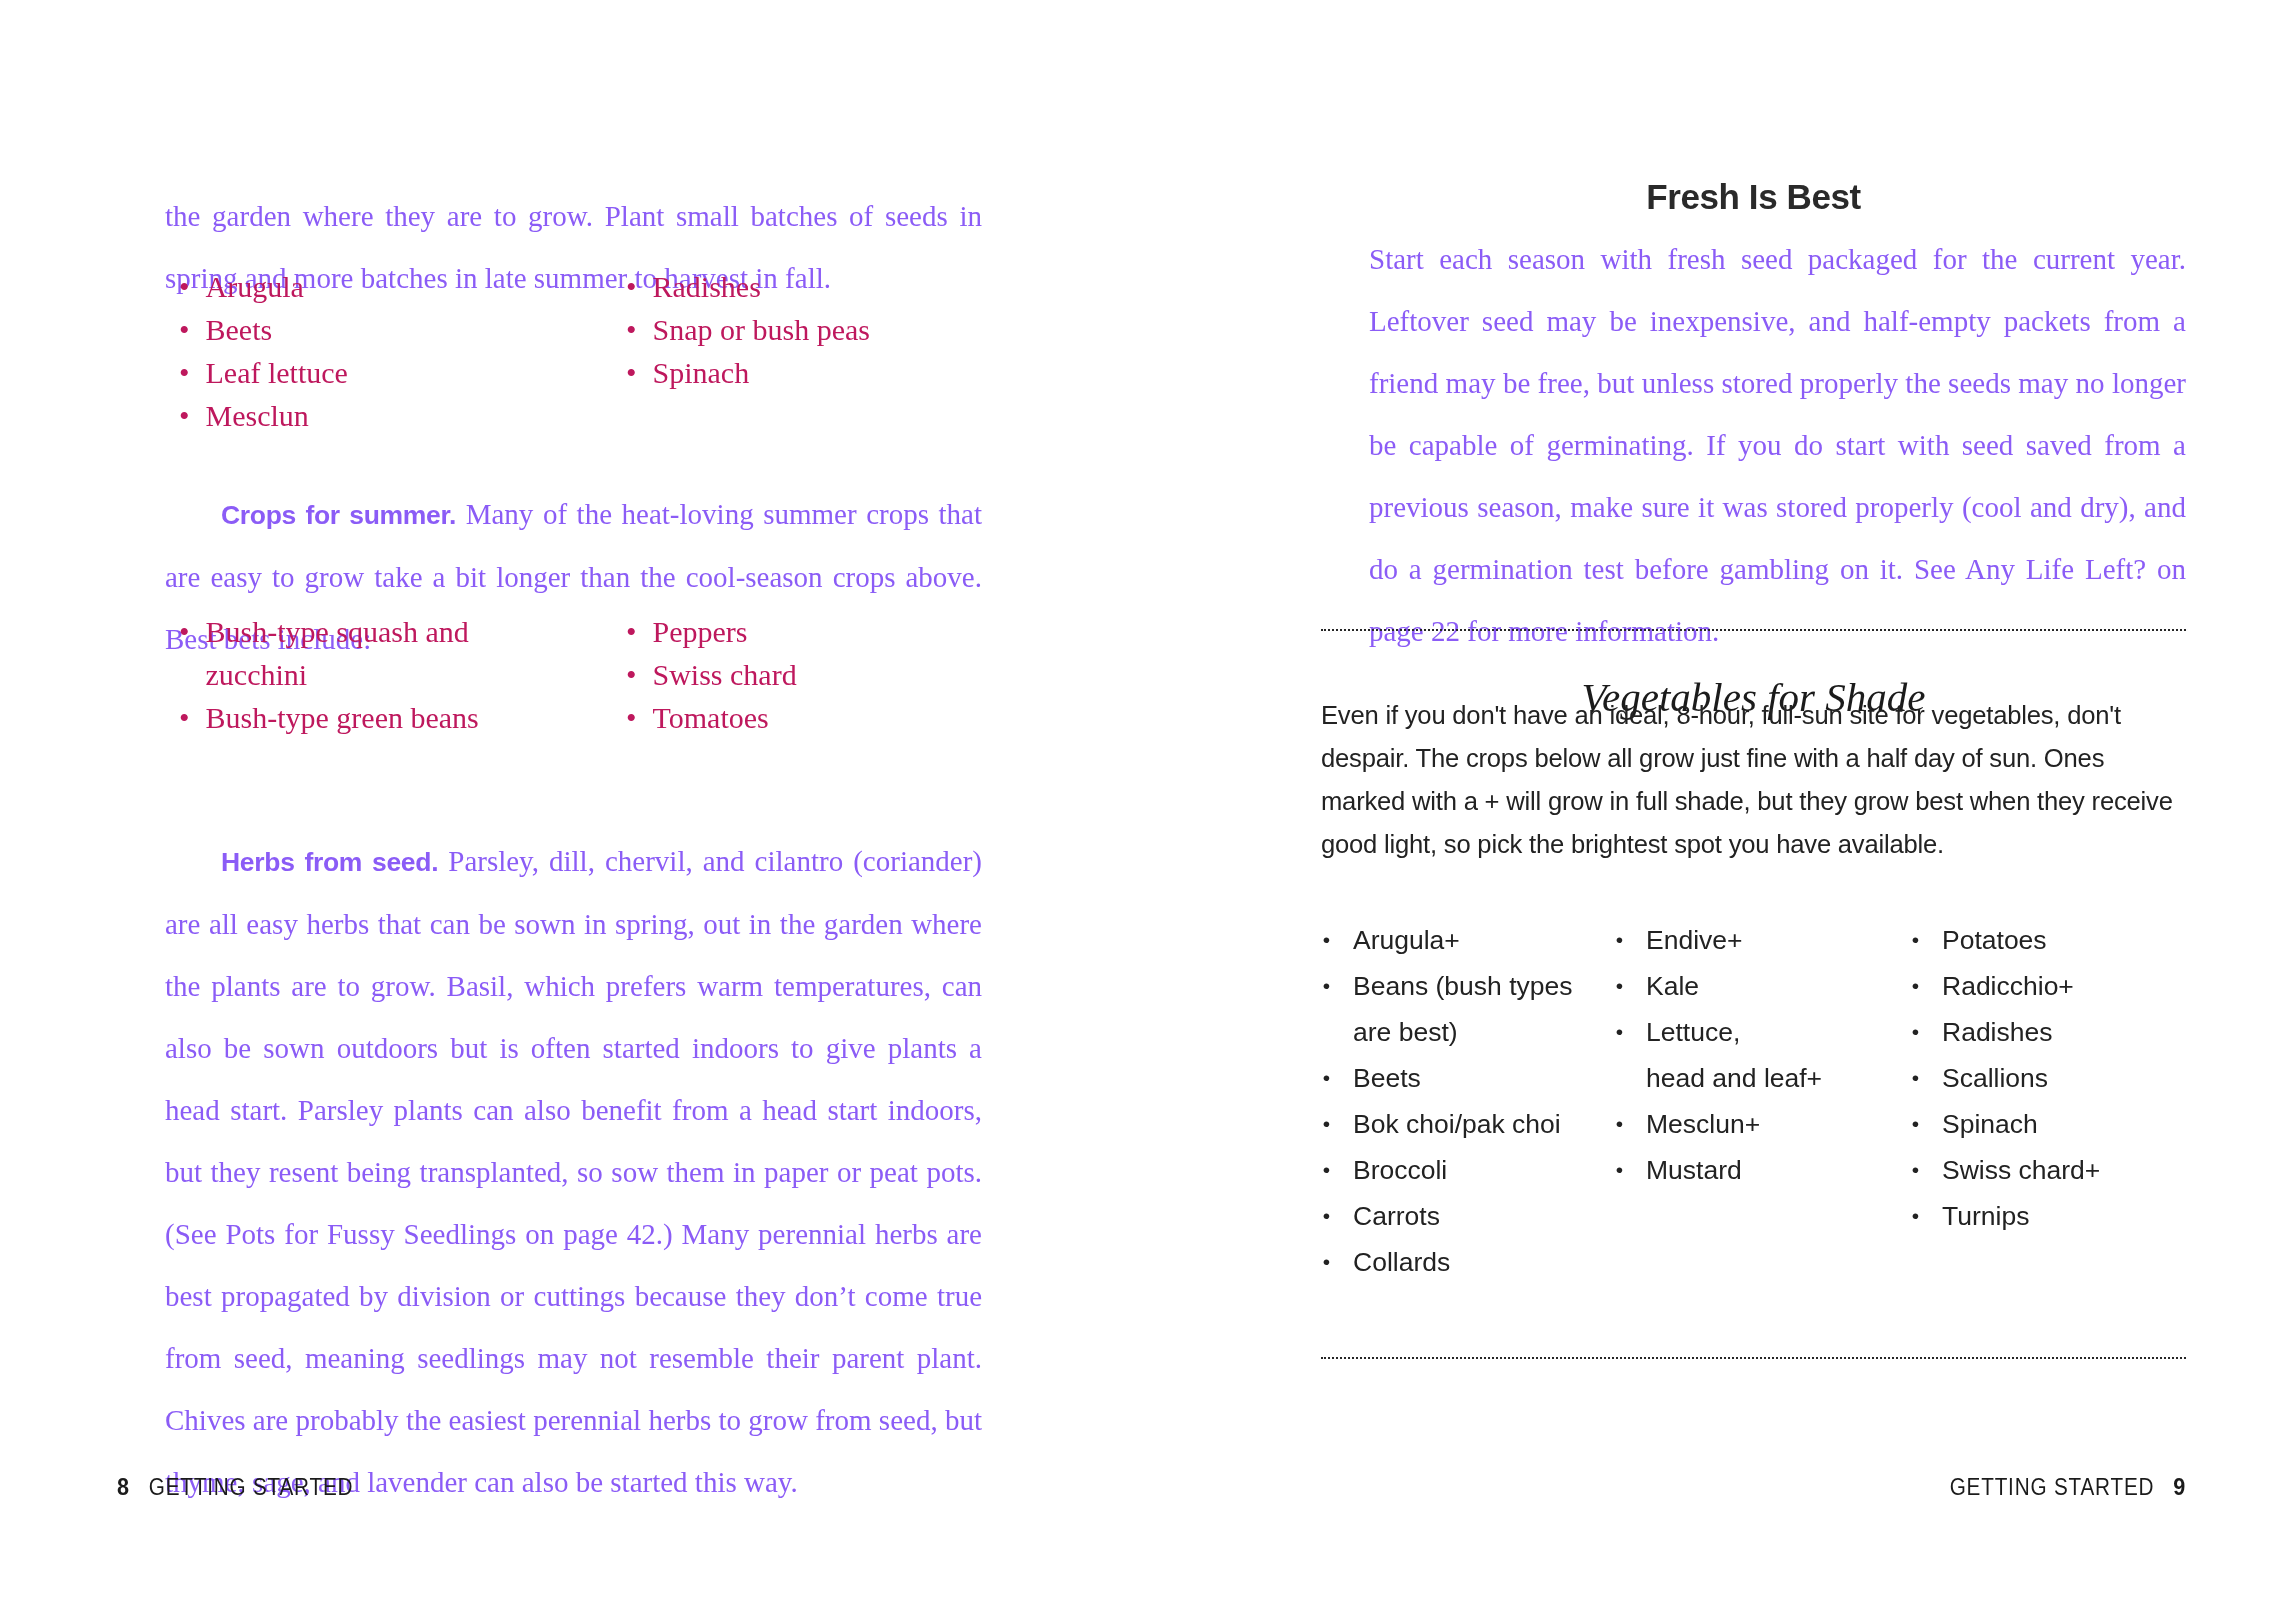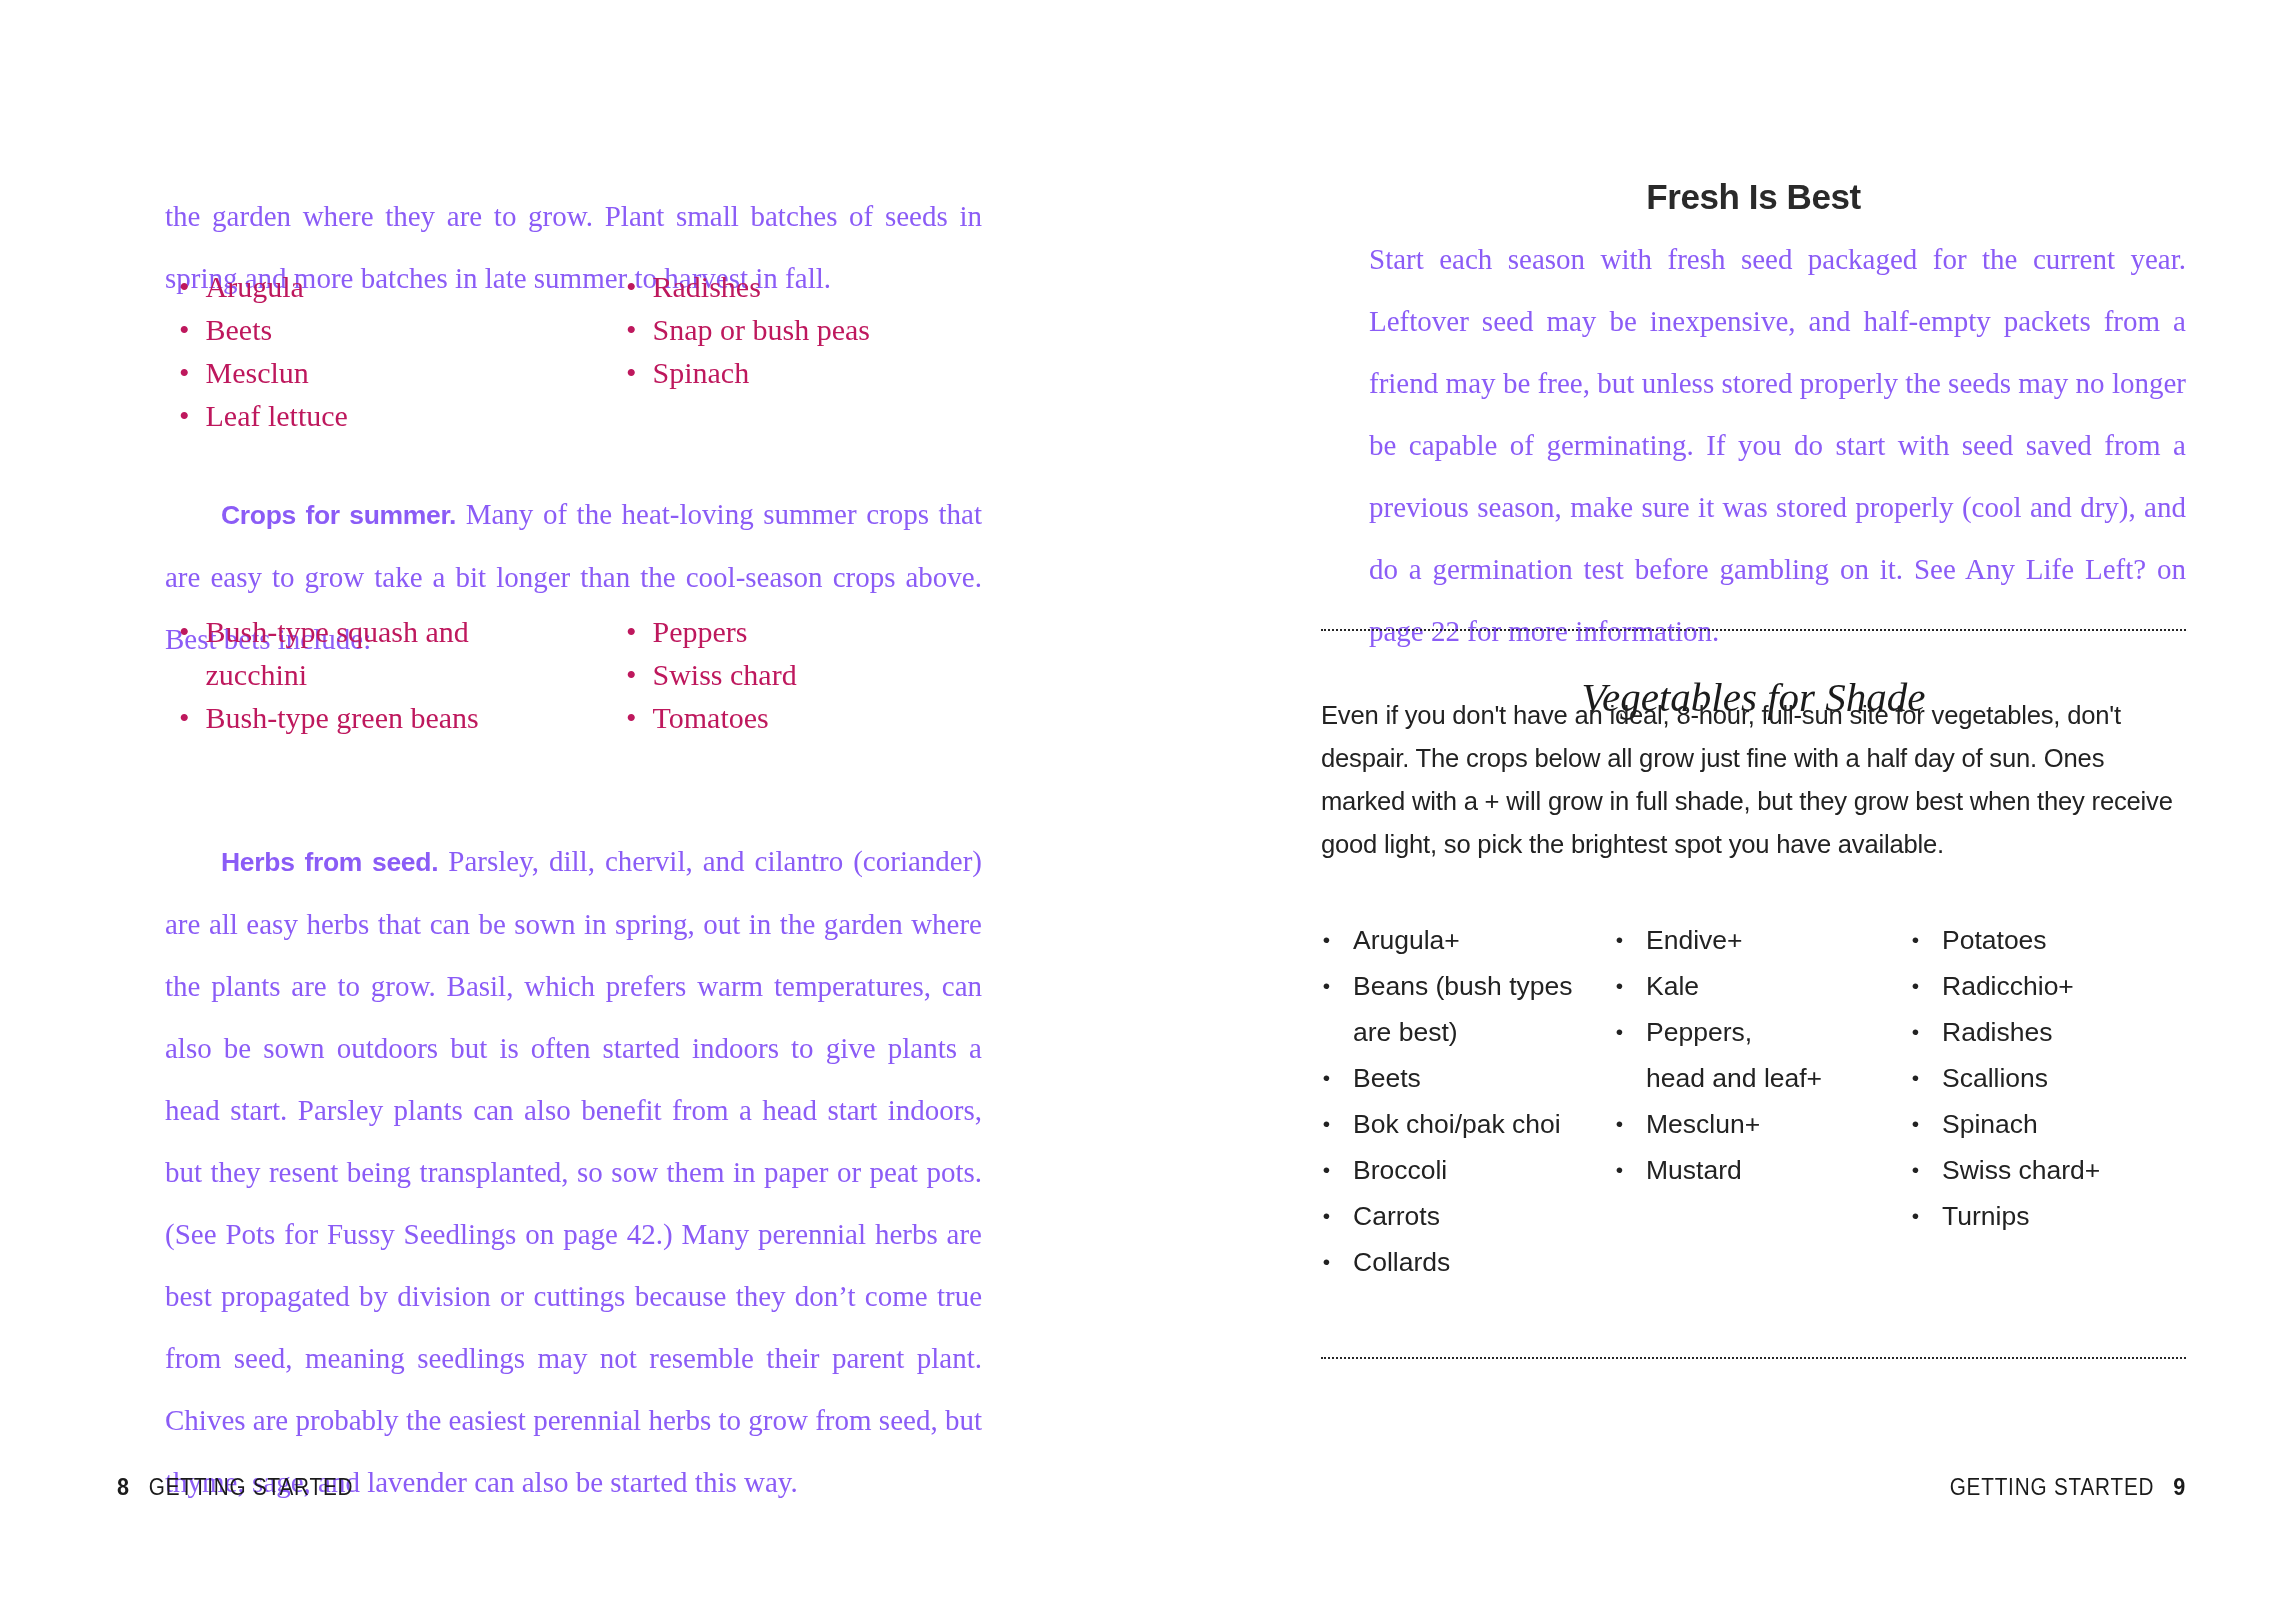--- a/index.html
+++ b/index.html
@@ -55,22 +55,22 @@
 <body>
 
 <div id="page-left" class="page">
 
   <p class="serif-par abs" style="top:0;">the garden where they are to grow. Plant small batches of seeds in spring and more batches in late summer to harvest in fall.</p>
 
   <div class="abs twocol" style="top:80px; left:62px; right:0;">
     <ul class="blist c1">
       <li>Arugula</li>
       <li>Beets</li>
+      <li>Leaf lettuce</li>
       <li>Mesclun</li>
-      <li>Leaf lettuce</li>
     </ul>
     <ul class="blist c2">
       <li>Radishes</li>
       <li>Snap or bush peas</li>
       <li>Spinach</li>
     </ul>
   </div>
 
   <p class="serif-par indent abs" style="top:298px;"><span class="runin">Crops for summer.</span><span> Many of the heat-loving summer crops that are easy to grow take a bit longer than the cool-season crops above. Best bets include:</span></p>
 
@@ -109,21 +109,21 @@
 are best)</li>
       <li>Beets</li>
       <li>Bok choi/pak choi</li>
       <li>Broccoli</li>
       <li>Carrots</li>
       <li>Collards</li>
     </ul>
     <ul class="shade-c2">
       <li>Endive+</li>
       <li>Kale</li>
-      <li>Peppers,
+      <li>Lettuce,
 head and leaf+</li>
       <li>Mesclun+</li>
       <li>Mustard</li>
     </ul>
     <ul class="shade-c3">
       <li>Potatoes</li>
       <li>Radicchio+</li>
       <li>Radishes</li>
       <li>Scallions</li>
       <li>Spinach</li>

